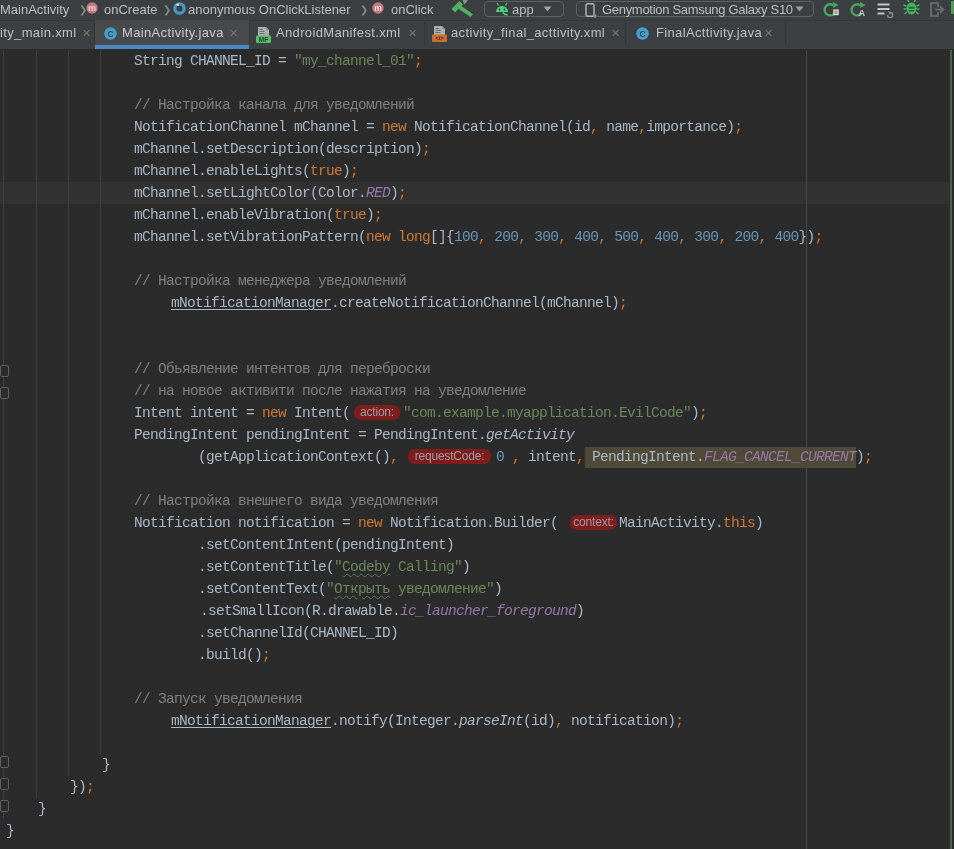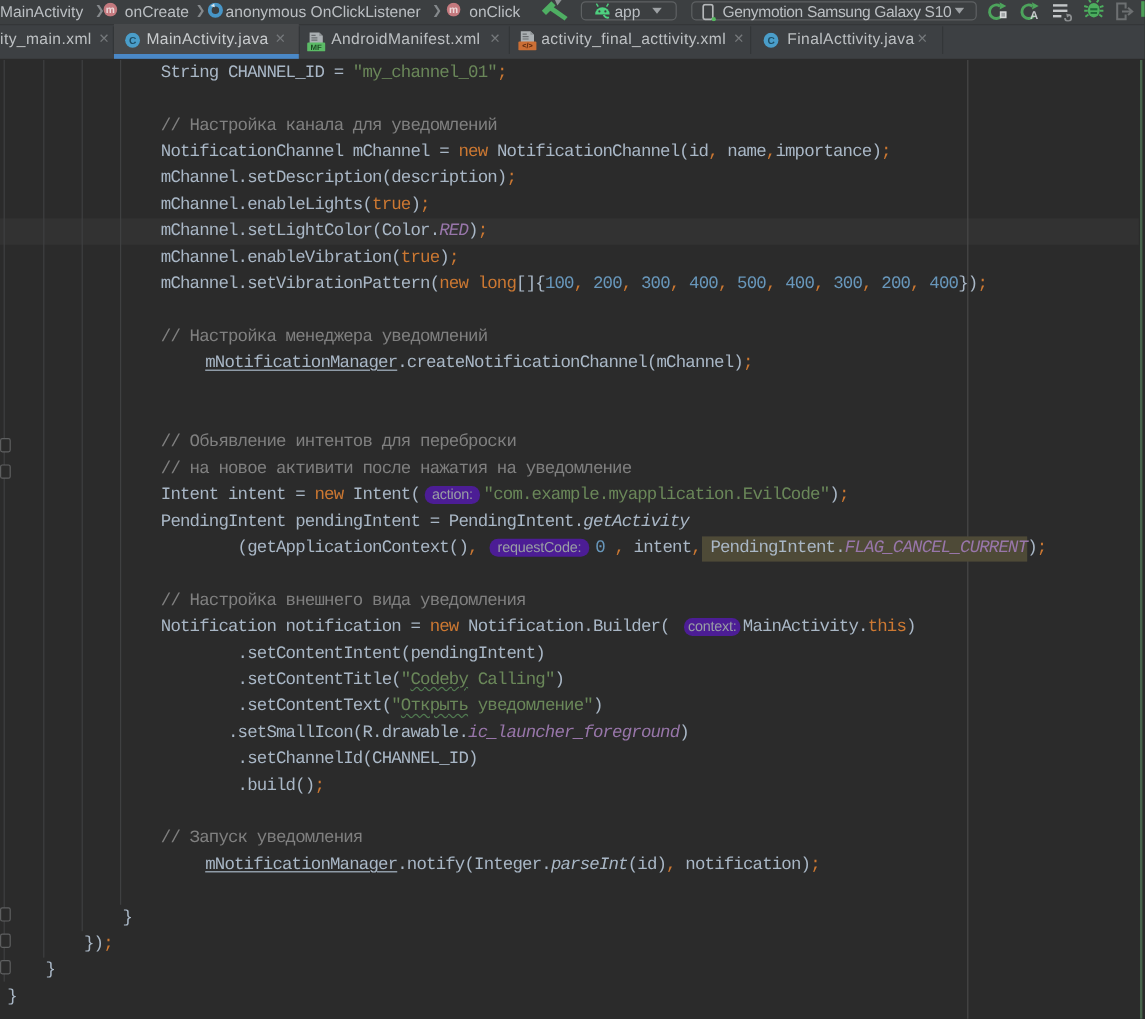--- a/index.html
+++ b/index.html
@@ -24,21 +24,21 @@
   .ln{position:absolute;height:22px;line-height:22px;font-family:"Liberation Mono",monospace;
       font-size:14.5px;letter-spacing:-0.7px;color:#a9b7c6;white-space:pre;}
   .c{color:#808080}
   .k{color:#cc7832}
   .s{color:#6a8759}
   .n{color:#6897bb}
   .p{color:#9876aa;font-style:italic}
   .i{font-style:italic}
   .u{text-decoration:underline;text-underline-offset:2px;text-decoration-thickness:1px;padding-left:37px;}
   .w{text-decoration:underline wavy #517c51;text-decoration-thickness:1px;text-underline-offset:2px;}
-  .hint{position:absolute;top:3px;height:15px;line-height:15px;background:#4c1d95;color:#999ea4;
+  .hint{position:absolute;top:3px;height:15px;line-height:15px;background:#7f1d1d;color:#999ea4;
         font-family:"Liberation Sans",sans-serif;font-size:12px;border-radius:7px;text-align:center;letter-spacing:-0.2px;}
   #olive{position:absolute;left:585px;top:397px;width:271px;height:21px;background:#4e4a37;}
   .fold{position:absolute;left:0;width:7px;height:10px;border:1px solid #5e5f60;border-radius:2px;background:#2b2b2b;}
 </style></head>
 <body>
 <div id="page">
 
 <div id="nav">
   <span class="bc" style="left:0">MainActivity</span>
   <span class="sep" style="left:79px">❯</span>
@@ -200,21 +200,21 @@
   <div class="ln c" style="left:134px;top:308px">// Обьявление интентов для переброски</div>
   <div class="ln c" style="left:134px;top:330px">// на новое активити после нажатия на уведомление</div>
   <div class="ln" style="left:0;top:352px"><span style="position:absolute;left:134px">Intent intent = <span class="k">new</span> Intent(</span><span class="hint" style="left:354px;width:46px">action:</span><span style="position:absolute;left:403px"><span class="s">"com.example.myapplication.EvilCode"</span>)<span class="k">;</span></span></div>
   <div class="ln" style="left:134px;top:374px">PendingIntent pendingIntent = PendingIntent.<span class="i">getActivity</span></div>
   <div class="ln" style="left:0;top:396px"><span style="position:absolute;left:198px">(getApplicationContext()<span class="k">,</span></span><span class="hint" style="left:408px;width:83px">requestCode:</span><span class="n" style="position:absolute;left:496px">0</span><span style="position:absolute;left:512px"><span class="k">,</span> intent<span class="k">,</span></span><span style="position:absolute;left:592px">PendingIntent.<span class="p">FLAG_CANCEL_CURRENT</span></span><span style="position:absolute;left:856px">)<span class="k">;</span></span></div>
   <div class="ln c" style="left:134px;top:440px">// Настройка внешнего вида уведомления</div>
   <div class="ln" style="left:0;top:462px"><span style="position:absolute;left:134px">Notification notification = <span class="k">new</span> Notification.Builder(</span><span class="hint" style="left:570px;width:47px">context:</span><span style="position:absolute;left:619px">MainActivity.<span class="k">this</span>)</span></div>
   <div class="ln" style="left:198px;top:484px">.setContentIntent(pendingIntent)</div>
   <div class="ln" style="left:198px;top:506px">.setContentTitle(<span class="s">"<span class="w">Codeby</span> Calling"</span>)</div>
   <div class="ln" style="left:198px;top:528px">.setContentText(<span class="s">"<span class="w">Открыть</span> уведомление"</span>)</div>
-  <div class="ln" style="left:190px;top:550px">.setSmallIcon(R.drawable.<span class="p">ic_launcher_foreground</span>)</div>
+  <div class="ln" style="left:200px;top:550px">.setSmallIcon(R.drawable.<span class="p">ic_launcher_foreground</span>)</div>
   <div class="ln" style="left:198px;top:572px">.setChannelId(CHANNEL_ID)</div>
   <div class="ln" style="left:198px;top:594px">.build()<span class="k">;</span></div>
   <div class="ln" style="left:134px;top:660px"><span class="u">mNotificationManager</span>.notify(Integer.<span class="i">parseInt</span>(id)<span class="k">,</span> notification)<span class="k">;</span></div>
   <div class="ln c" style="left:134px;top:638px">// Запуск уведомления</div>
   <div class="ln" style="left:102px;top:704px">}</div>
   <div class="ln" style="left:70px;top:726px">})<span class="k">;</span></div>
   <div class="ln" style="left:38px;top:748px">}</div>
   <div class="ln" style="left:6px;top:770px">}</div>
 
   <div class="fold" style="top:315px"></div>

